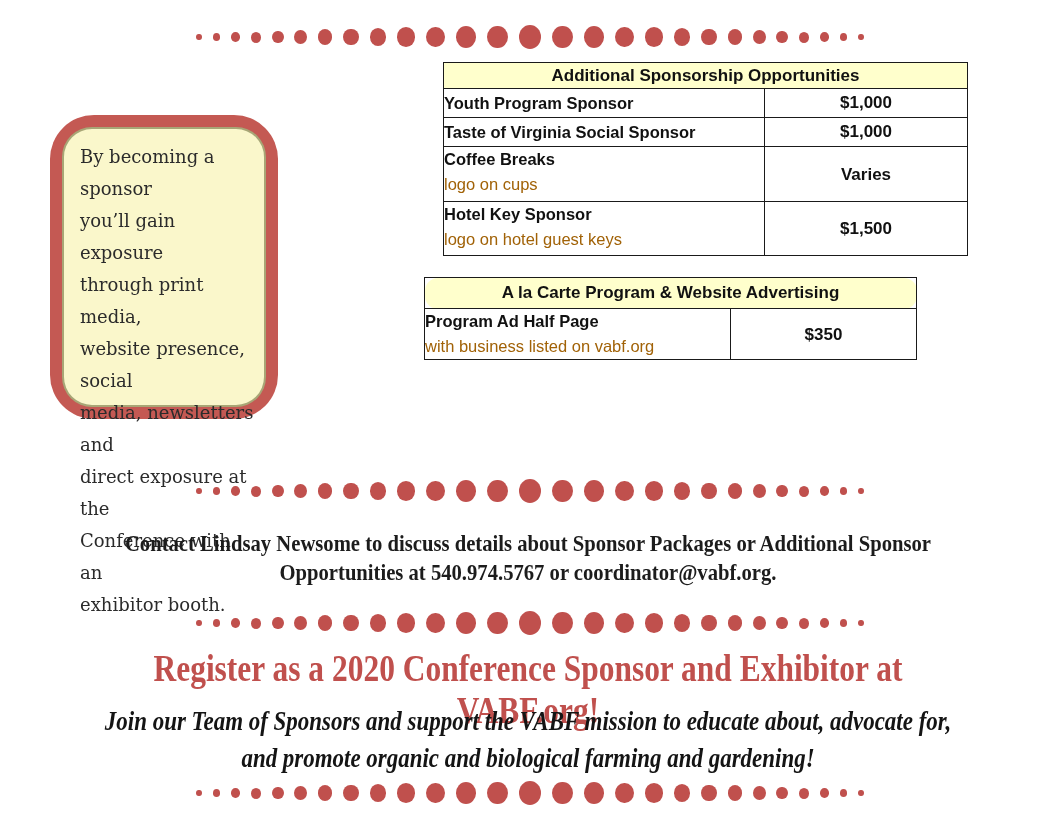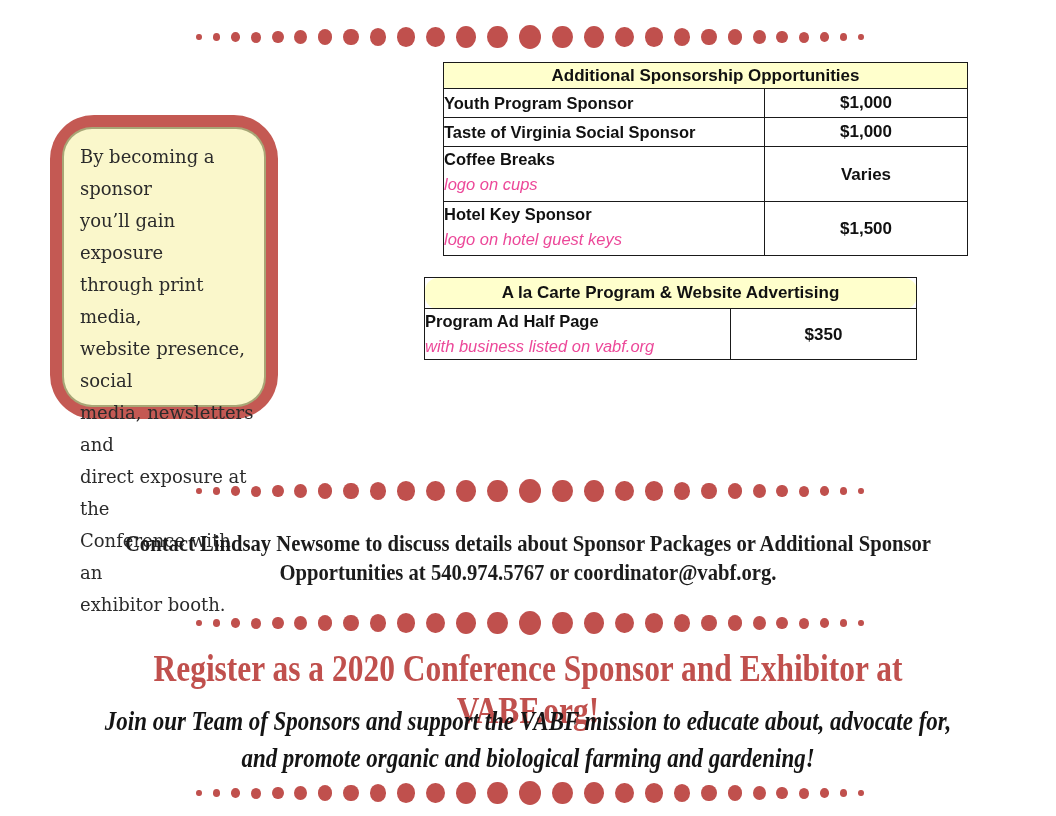--- a/index.html
+++ b/index.html
@@ -43,21 +43,21 @@
   .t1 { left:406px; top:62px;  width:524px;margin-left:37px; }
   .t2 { left:424px; top:277px; width:492px; }
   .thead {
     background:var(--header-yellow); text-align:center;
     font-weight:bold; font-size:17px; color:#111;
   }
   .t1 .thead { height:25px; } .t2 .thead { height:30px;border-radius:13px; }
   .h28 td { height:28px; } .h54 td { height:54px; } .h53 td { height:53px; } .h50 td { height:50px; }
   .name-cell { padding:1px 4px 2px 7px; }
   .row-name   { font-weight:bold;  font-size:16.5px; line-height:25px; color:#111; }
-  .row-detail { font-style:italic; font-size:16.5px; line-height:25px; color:#ec4899; }
+  .row-detail { font-size:16.5px; line-height:25px; color:#a16207; }
   .price-cell { text-align:center; font-weight:bold; font-size:17px; color:#111; }
   .price-bottom { vertical-align:bottom; padding-bottom:3px; line-height:25px; }
 
   
   .centerline {
     position:absolute; left:0; width:1056px; text-align:center;
     font-family:"Liberation Serif", serif; white-space:pre-line;
     transform:scaleX(0.86); transform-origin:50% 50%;
   }
   .contact { top:529px; font-weight:bold; font-size:24px; line-height:29px; color:#1c1c1c; }

